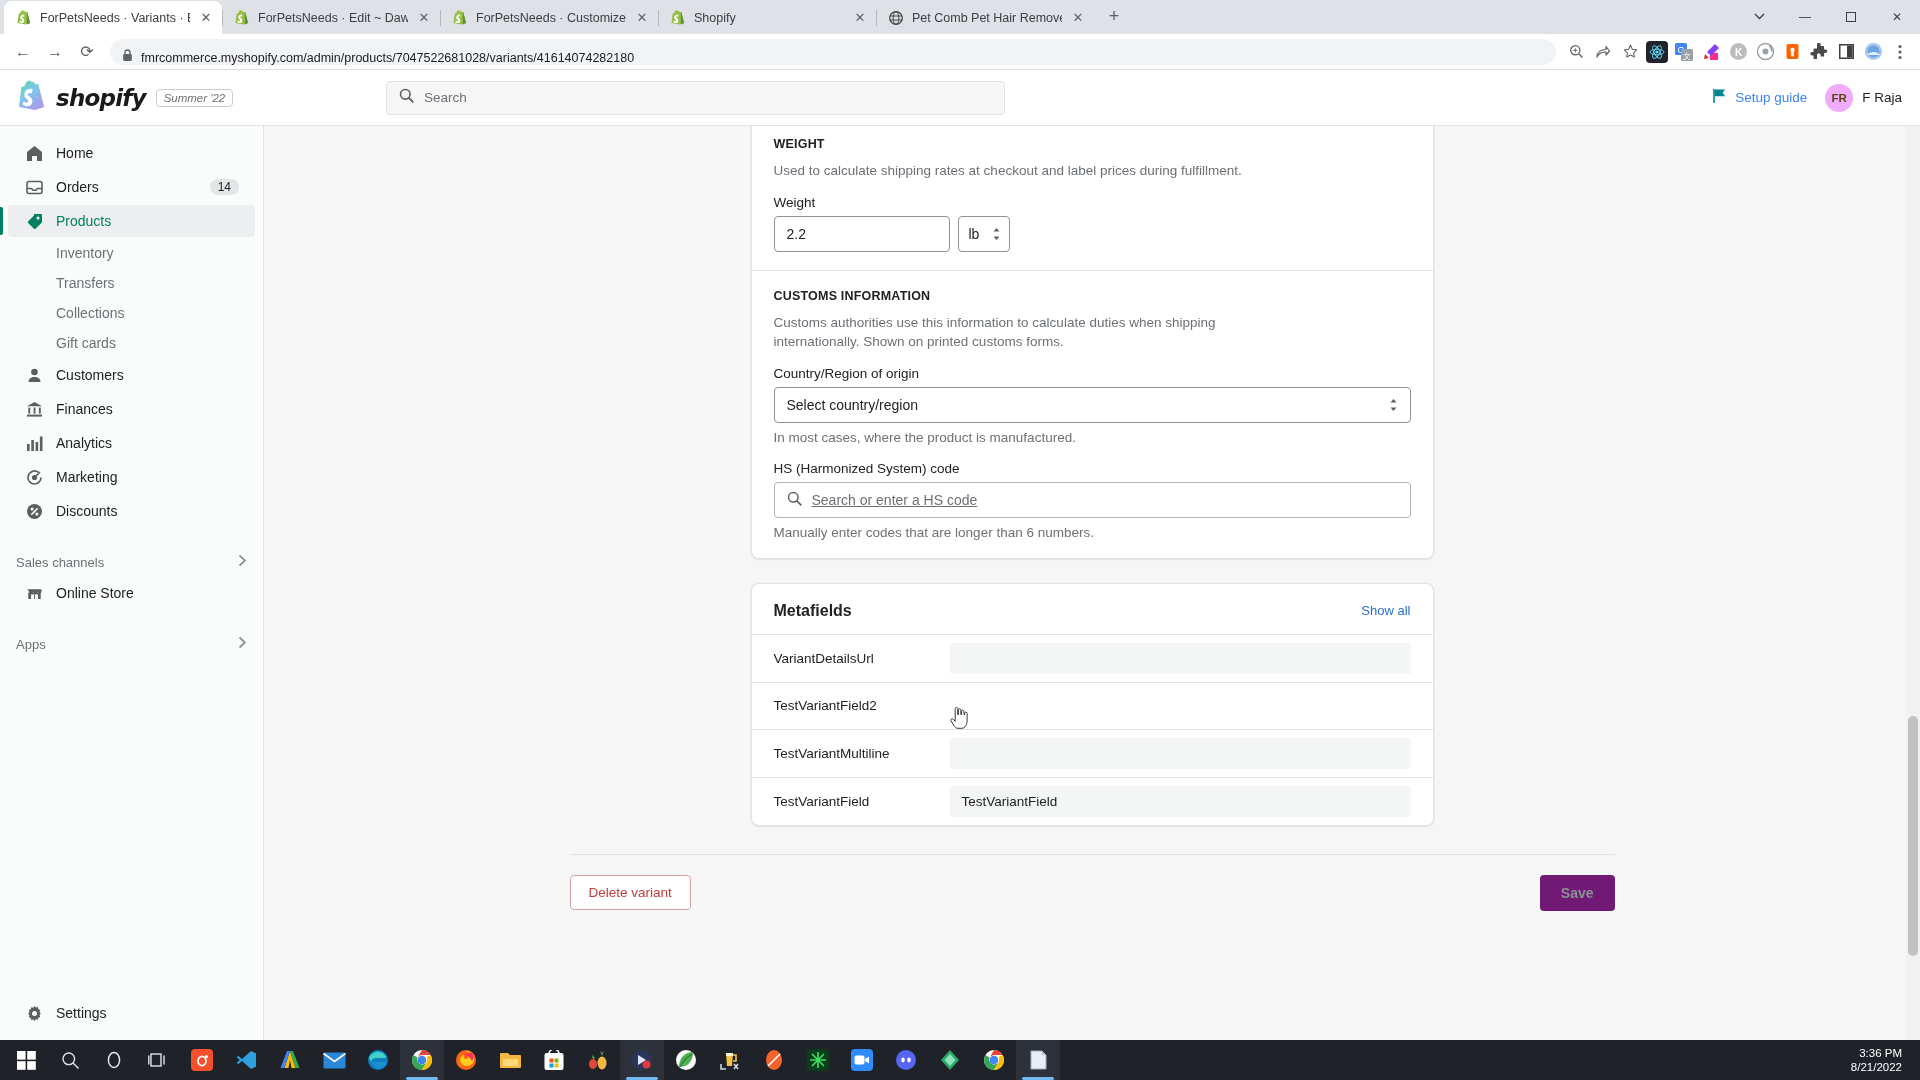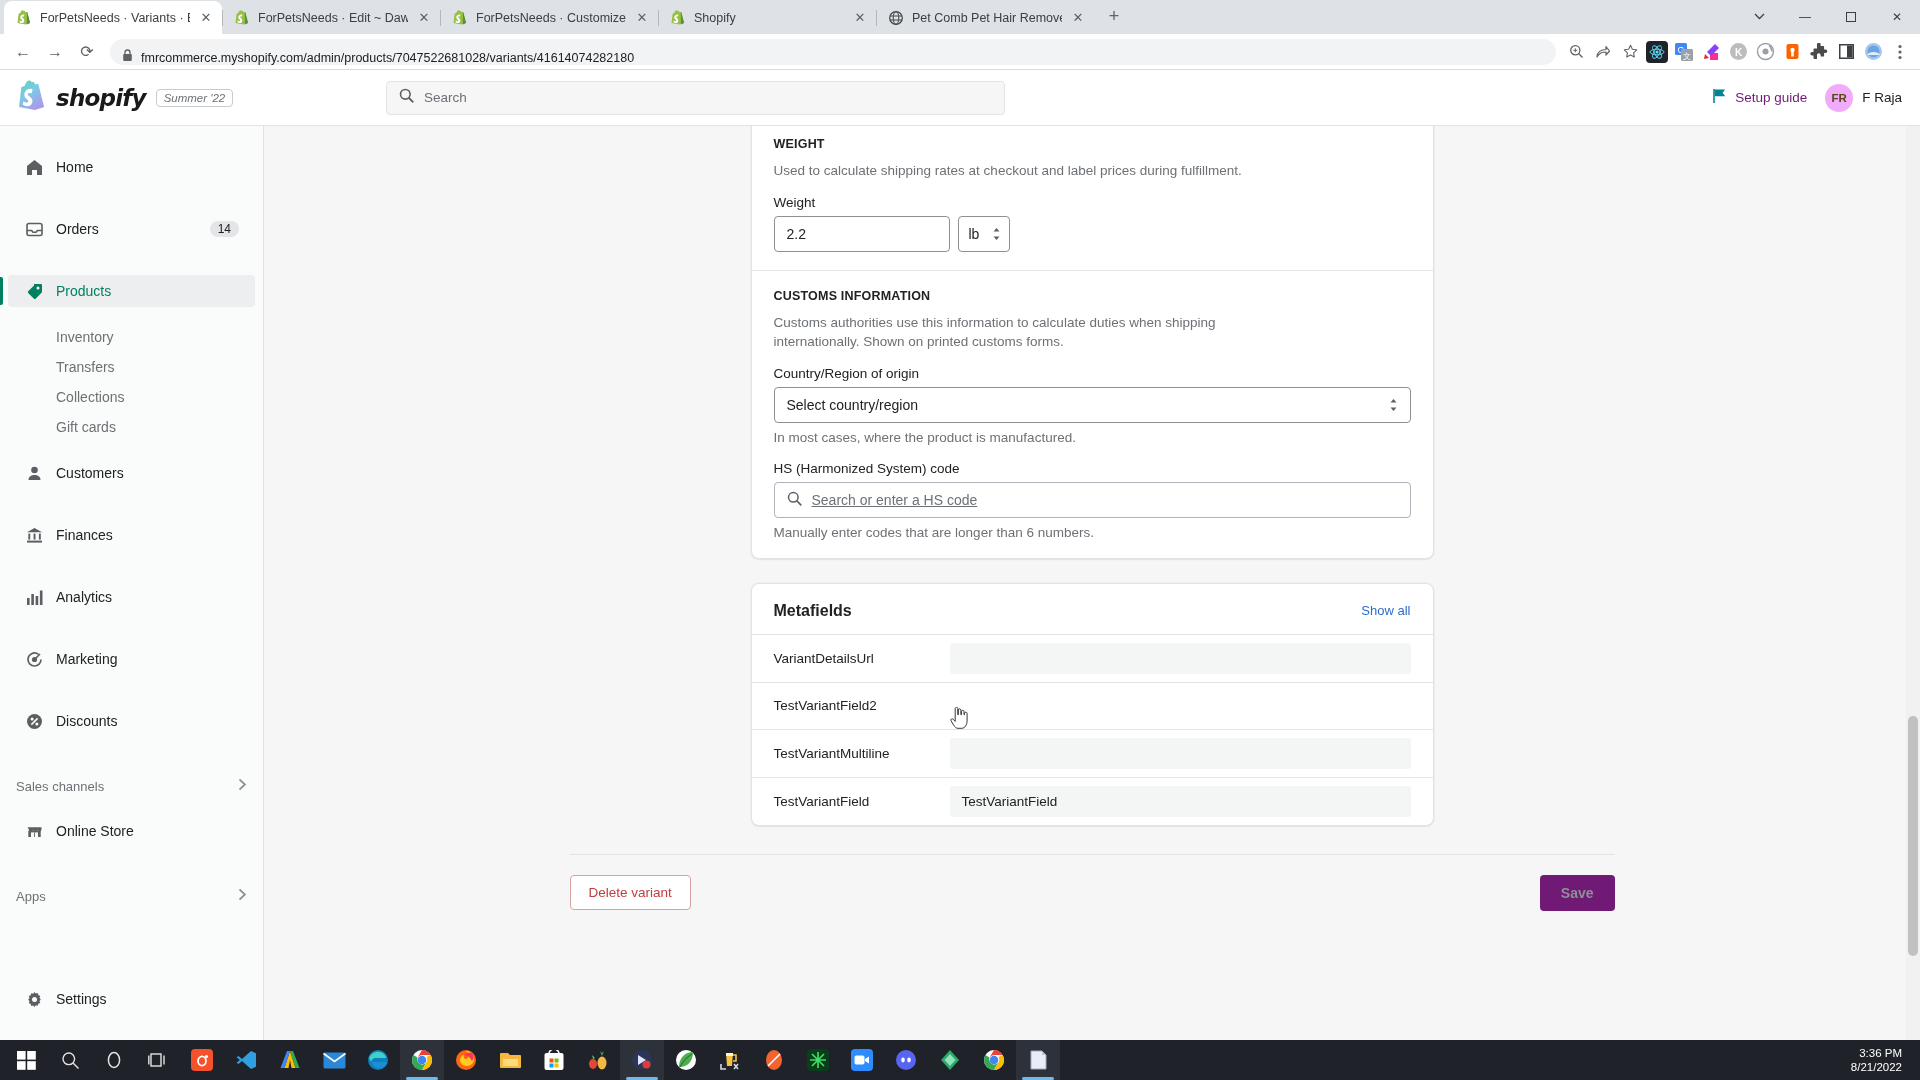--- a/index.html
+++ b/index.html
@@ -97,42 +97,42 @@
   .shop-search {
     width: 619px; height: 34px; background: #f6f6f7;
     border: 1px solid #e1e3e5; border-radius: 4px;
     display: flex; align-items: center; gap: 10px; padding: 0 12px;
     margin-left: 118px;
   }
   .shop-search-ph { font-size: 13.5px; color: #6d7175; }
   .header-right {
     margin-left: auto; display: flex; align-items: center; gap: 18px;
   }
-  .setup-guide { display: flex; align-items: center; gap: 8px; font-size: 13.5px; color: #701a75; }
+  .setup-guide { display: flex; align-items: center; gap: 8px; font-size: 13.5px; color: #3b82f6; }
   .user-chip { display: flex; align-items: center; gap: 9px; }
   .avatar {
     width: 28px; height: 28px; border-radius: 50%;
     background: #f0abfc; color: #5c4412;
     font-size: 11.5px; font-weight: bold;
     display: flex; align-items: center; justify-content: center;
   }
   .user-name { font-size: 13.5px; color: #202223; }
 
   
   .app-body { display: flex; height: calc(1080px - 34px - 36px - 56px - 40px); }
 
   .sidebar {
     width: 264px; flex: 0 0 264px; background: #fafbfb;
     border-right: 1px solid #e1e3e5;
     padding-top: 10px; position: relative;
     display: flex; flex-direction: column;
   }
   .nav-item {
     height: 32px; display: flex; align-items: center;
-    gap: 12px; padding: 0 16px; margin: 15px 8px;
+    gap: 12px; padding: 0 16px; margin: 1px 8px;
     border-radius: 4px; font-size: 14px; color: #202223;
     position: relative;
   }
   .nav-item .nav-ico { width: 20px; height: 20px; display: flex; align-items: center; justify-content: center; flex: 0 0 20px; }
   .nav-item.active { background: #edeeef; color: #008060; font-weight: 500; }
   .nav-item.active::before {
     content: ""; position: absolute; left: -8px; top: 2px;
     width: 3px; height: 28px; background: #008060; border-radius: 0 2px 2px 0;
   }
   .nav-badge {

